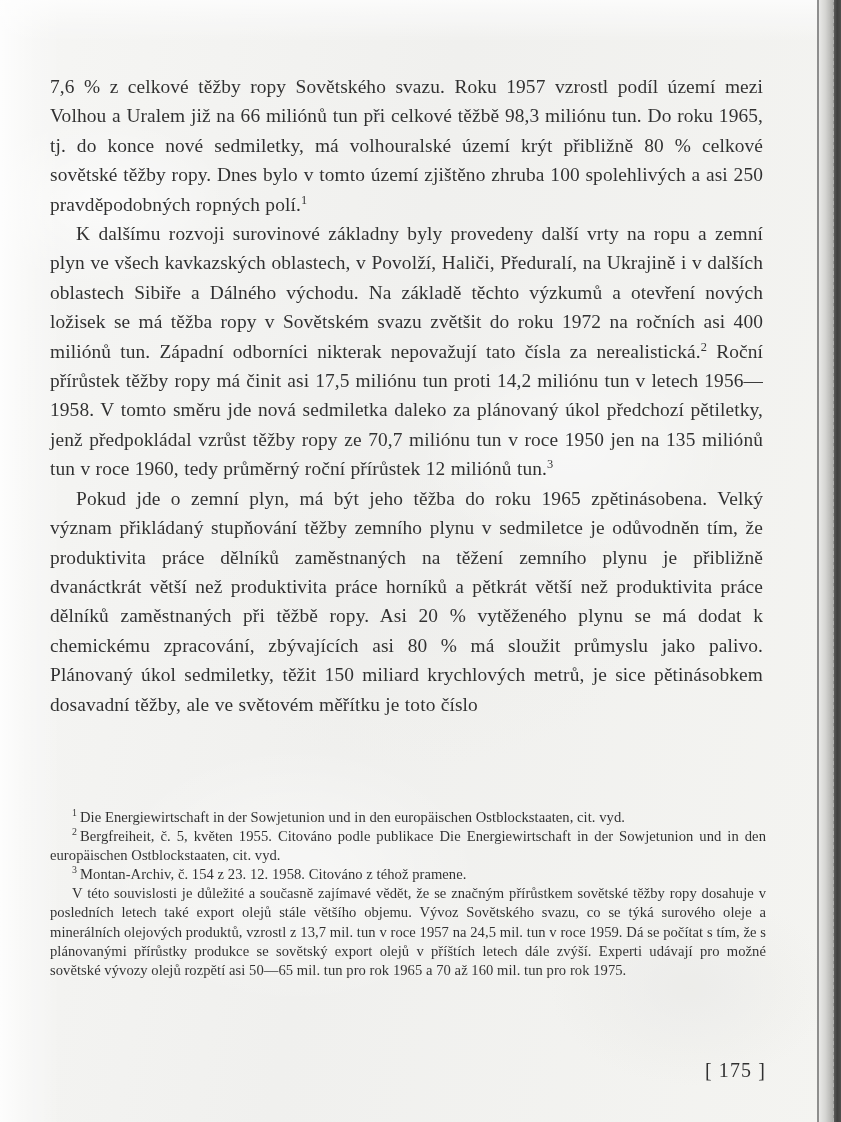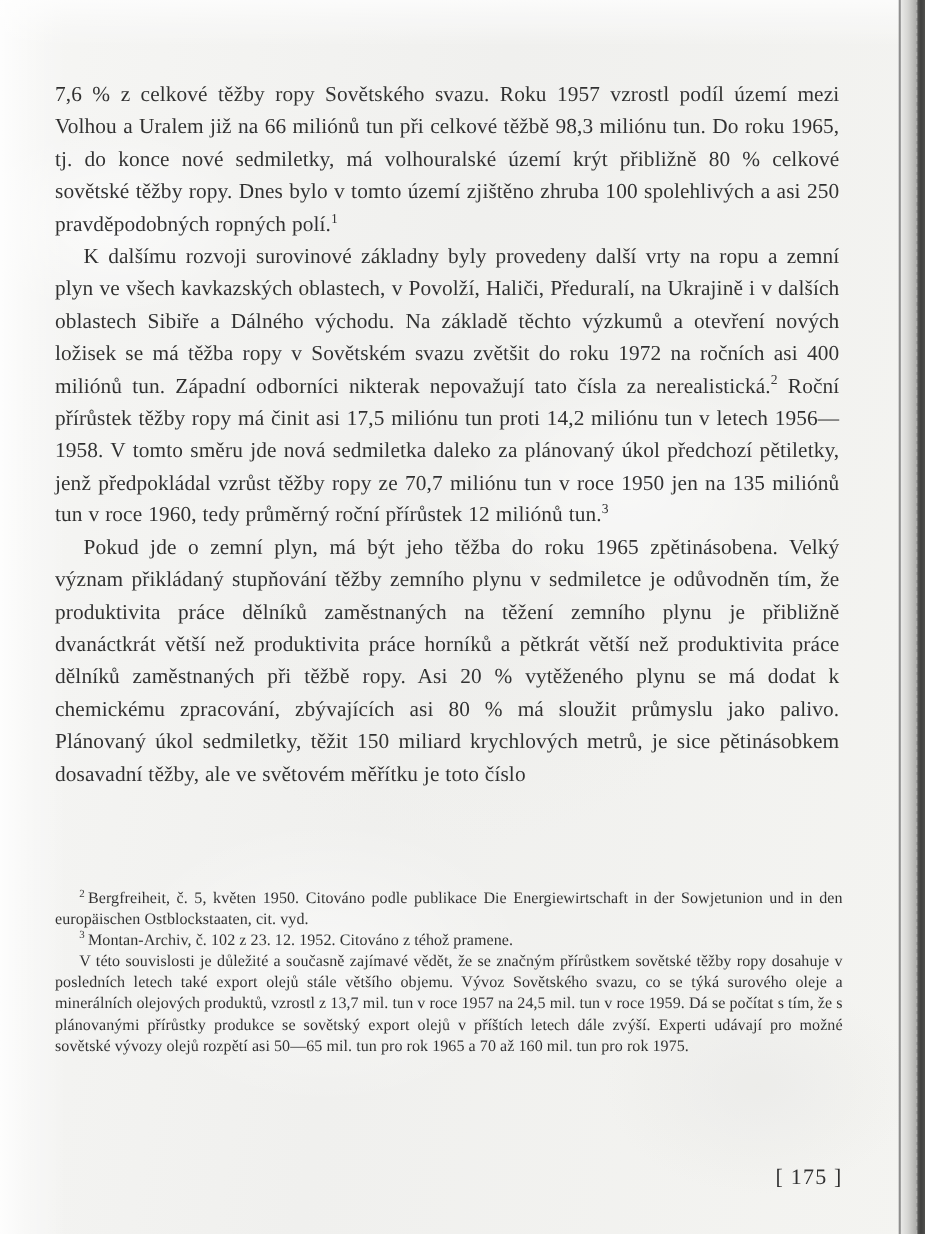--- a/index.html
+++ b/index.html
@@ -184,24 +184,25 @@
     <p class="body-par"><span>7,6 % z celkové těžby ropy Sovětského svazu. Roku 1957 vzrostl podíl území mezi Volhou a Uralem již na 66 miliónů tun při celkové těžbě 98,3 miliónu tun. Do roku 1965, tj. do konce nové sedmiletky, má volhouralské území krýt přibližně 80 % celkové sovětské těžby ropy. Dnes bylo v tomto území zjištěno zhruba 100 spolehlivých a asi 250 pravděpodobných ropných polí.</span><sup class="fn-ref">1</sup></p>
 
     <p class="body-par indent"><span>K dalšímu rozvoji surovinové základny byly provedeny další vrty na ropu a zemní plyn ve všech kavkazských oblastech, v Povolží, Haliči, Předuralí, na Ukrajině i v dalších oblastech Sibiře a Dálného východu. Na základě těchto výzkumů a otevření nových ložisek se má těžba ropy v Sovětském svazu zvětšit do roku 1972 na ročních asi 400 miliónů tun. Západní odborníci nikterak nepovažují tato čísla za nerealistická.</span><sup class="fn-ref">2</sup><span> Roční přírůstek těžby ropy má činit asi 17,5 miliónu tun proti 14,2 miliónu tun v letech 1956—1958. V tomto směru jde nová sedmiletka daleko za plánovaný úkol předchozí pětiletky, jenž předpokládal vzrůst těžby ropy ze 70,7 miliónu tun v roce 1950 jen na 135 miliónů tun v roce 1960, tedy průměrný roční přírůstek 12 miliónů tun.</span><sup class="fn-ref">3</sup></p>
 
     <p class="body-par indent"><span>Pokud jde o zemní plyn, má být jeho těžba do roku 1965 zpětinásobena. Velký význam přikládaný stupňování těžby zemního plynu v sedmiletce je odůvodněn tím, že produktivita práce dělníků zaměstnaných na těžení zemního plynu je přibližně dvanáctkrát větší než produktivita práce horníků a pětkrát větší než produktivita práce dělníků zaměstnaných při těžbě ropy. Asi 20 % vytěženého plynu se má dodat k chemickému zpracování, zbývajících asi 80 % má sloužit průmyslu jako palivo. Plánovaný úkol sedmiletky, těžit 150 miliard krychlových metrů, je sice pětinásobkem dosavadní těžby, ale ve světovém měřítku je toto číslo</span></p>
 
   </div>
 
   <div id="footnotes">
 
-
-    <p class="fn"><sup>2</sup><span>Bergfreiheit, č. 5, květen 1950. Citováno podle publikace Die Energiewirtschaft in der Sowjetunion und in den europäischen Ostblockstaaten, cit. vyd.</span></p>
-
-    <p class="fn"><sup>3</sup><span>Montan-Archiv, č. 102 z 23. 12. 1952. Citováno z téhož pramene.</span></p>
+    <p class="fn"><sup>1</sup><span>Die Energiewirtschaft in der Sowjetunion und in den europäischen Ostblockstaaten, cit. vyd.</span></p>
+
+    <p class="fn"><sup>2</sup><span>Bergfreiheit, č. 5, květen 1955. Citováno podle publikace Die Energiewirtschaft in der Sowjetunion und in den europäischen Ostblockstaaten, cit. vyd.</span></p>
+
+    <p class="fn"><sup>3</sup><span>Montan-Archiv, č. 154 z 23. 12. 1958. Citováno z téhož pramene.</span></p>
 
     <p class="fn"><span>V této souvislosti je důležité a současně zajímavé vědět, že se značným přírůstkem sovětské těžby ropy dosahuje v posledních letech také export olejů stále většího objemu. Vývoz Sovětského svazu, co se týká surového oleje a minerálních olejových produktů, vzrostl z 13,7 mil. tun v roce 1957 na 24,5 mil. tun v roce 1959. Dá se počítat s tím, že s plánovanými přírůstky produkce se sovětský export olejů v příštích letech dále zvýší. Experti udávají pro možné sovětské vývozy olejů rozpětí asi 50—65 mil. tun pro rok 1965 a 70 až 160 mil. tun pro rok 1975.</span></p>
 
   </div>
 
   <div id="folio">[ 175 ]</div>
 
   <div id="binding">
     <div class="rule-thin"></div>
     <div class="gutter-band"></div>

